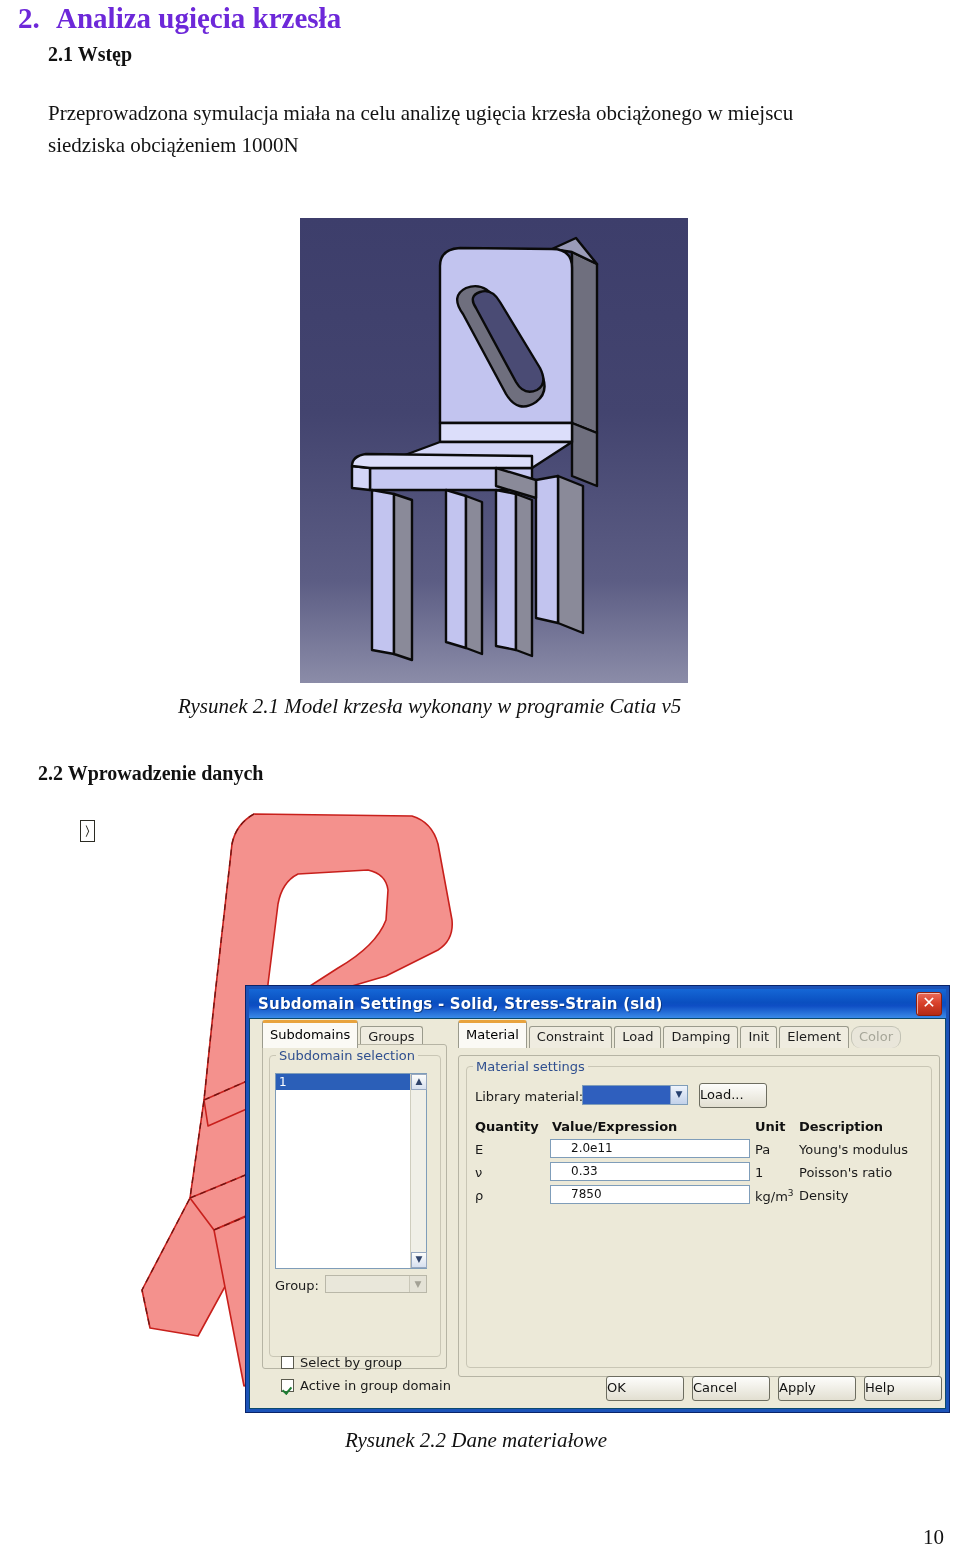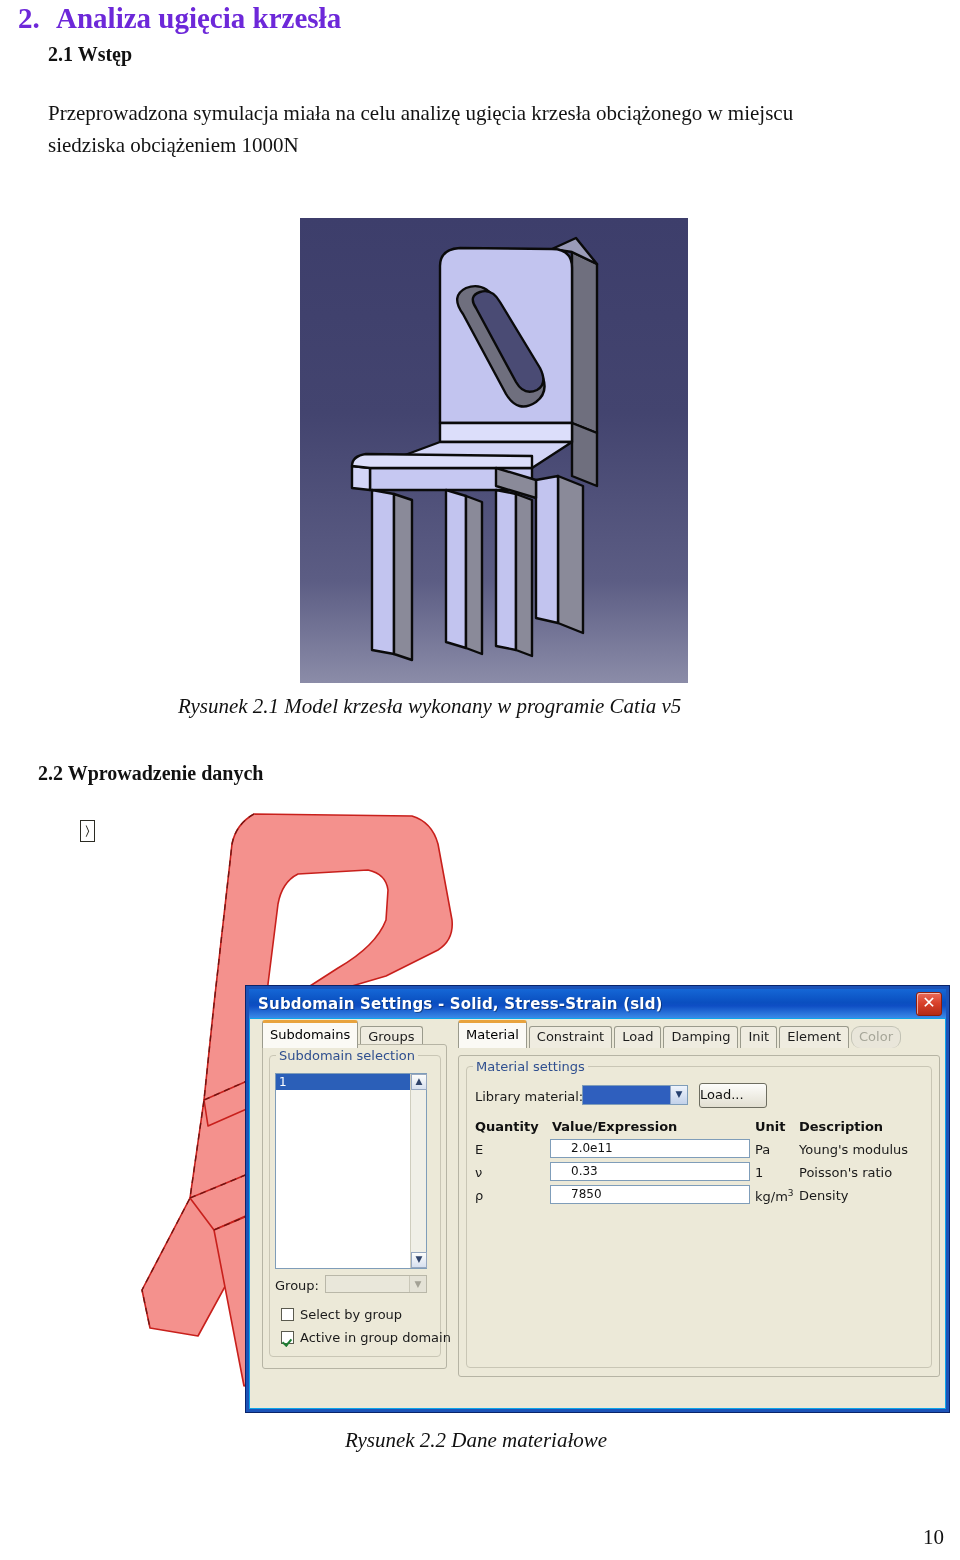--- a/index.html
+++ b/index.html
@@ -59,21 +59,21 @@
 
   
   .fig2{
     position:absolute;left:86px;top:800px;width:864px;height:620px;
     overflow:hidden;
   }
   .fig2 .redchair{position:absolute;left:0;top:0;}
 
   .dlg{
     position:absolute;left:245px;top:985px;width:705px;height:428px;
-    background:#0ea5e9;
+    background:#0c4a6e;
     border:1px solid #0a246a;
     box-sizing:border-box;
     font-family:"DejaVu Sans", sans-serif;
   }
   .dlg-frame{
     position:absolute;inset:0;
     border:3px solid #1c53b8;
     box-sizing:border-box;
   }
   .titlebar{
@@ -165,21 +165,21 @@
     width:16px;background:#e4e2d6;border-left:1px solid #c9c7b8;
     color:#a3a195;font-size:9px;line-height:16px;text-align:center;
   }
   .combo.blue{background:#fff;border:1px solid #7f9db9;}
   .combo.blue .field{background:#2f5fbe;}
   .combo.blue .arrow{
     background:linear-gradient(180deg,#eff4fc,#c3d2ea);
     border-left:1px solid #8fa4c4;color:#26406e;
   }
 
-  .cbrow{position:absolute;display:flex;align-items:center;cursor:pointer;}
+  .cbrow{position:absolute;display:flex;align-items:center;cursor:pointer;margin-top:48px;}
   .cbox{
     width:13px;height:13px;background:#fff;border:1px solid #5a5a4e;
     box-sizing:border-box;margin-right:6px;position:relative;
   }
   .cbox.checked::after{
     content:"";position:absolute;left:2px;top:5px;width:4px;height:7px;
     border:solid #1d7d32;border-width:0 2px 2px 0;
     transform:rotate(40deg);
   }
   .cbrow span{font-size:13px;color:#1a1a1a;white-space:nowrap;}
@@ -373,20 +373,26 @@
         <div class="txtin" style="left:91px;top:106px;width:200px;">0.33</div>
         <div class="tblcell" style="left:296px;top:109px;">1</div>
         <div class="tblcell" style="left:340px;top:109px;">Poisson's ratio</div>
 
         <div class="tblcell" style="left:16px;top:132px;">ρ</div>
         <div class="txtin" style="left:91px;top:129px;width:200px;">7850</div>
         <div class="tblcell" style="left:296px;top:132px;"><span>kg/m</span><span class="sup">3</span></div>
         <div class="tblcell" style="left:340px;top:132px;">Density</div>
       </div>
 
+      <div class="btnbar">
+        <div class="btn" style="left:352px;">OK</div>
+        <div class="btn" style="left:438px;">Cancel</div>
+        <div class="btn" style="left:524px;">Apply</div>
+        <div class="btn" style="left:610px;">Help</div>
+      </div>
 
     </div>
   </div>
 
   <div class="caption c2">Rysunek 2.2 Dane materiałowe</div>
   <div class="pageno">10</div>
 
 </div>
 
 </body></html>

